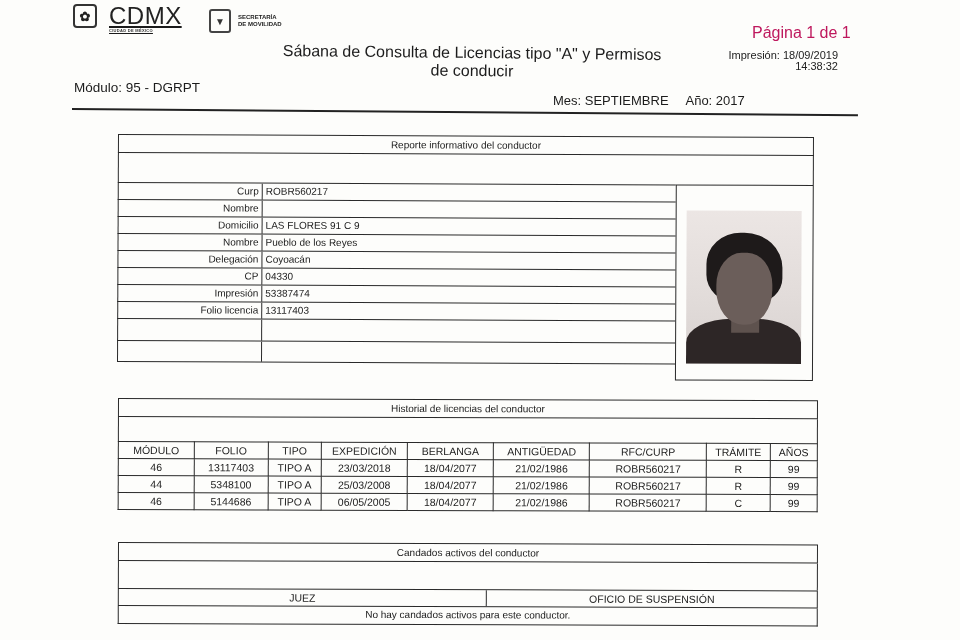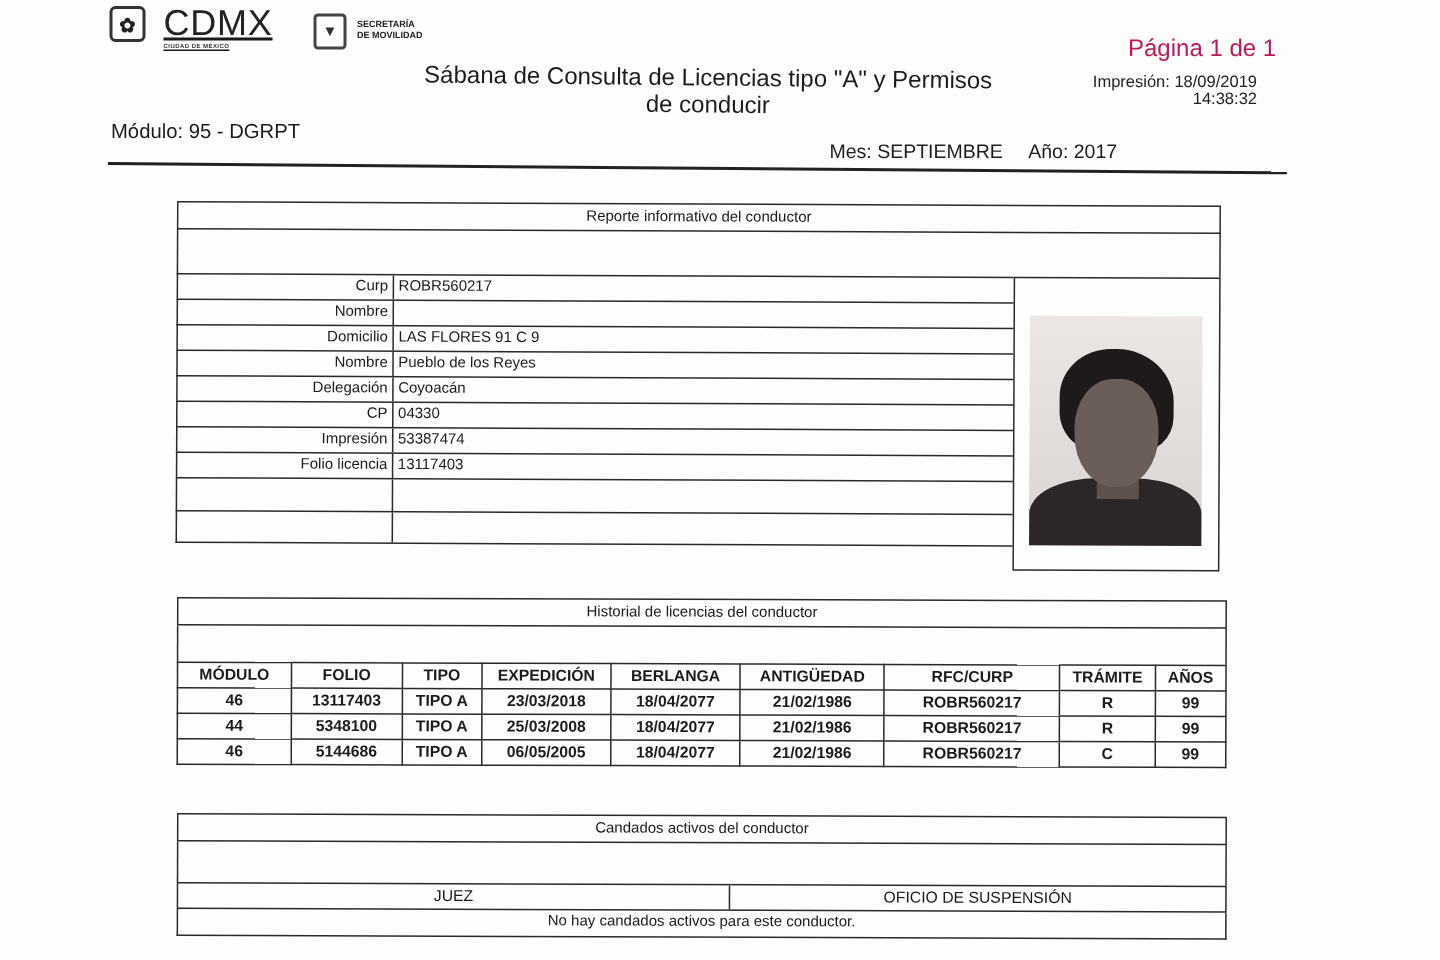--- a/index.html
+++ b/index.html
@@ -219,21 +219,21 @@
       width: 700px;
       font-size: 10.5px;
       color: #1c1c1c;
     }
     table.hist th, table.hist td {
       border: 1.5px solid #2a2a2a;
       height: 16px;
       line-height: 14px;
       padding: 0 2px;
       text-align: center;
-      font-weight: bold;
+      font-weight: normal;
       white-space: nowrap;
     }
     table.hist th { font-size: 10.5px; }
 
     
     .cand-wrap {
       position: absolute;
       left: 118px; top: 542px;
       width: 700px;
       transform: rotate(0.2deg);

